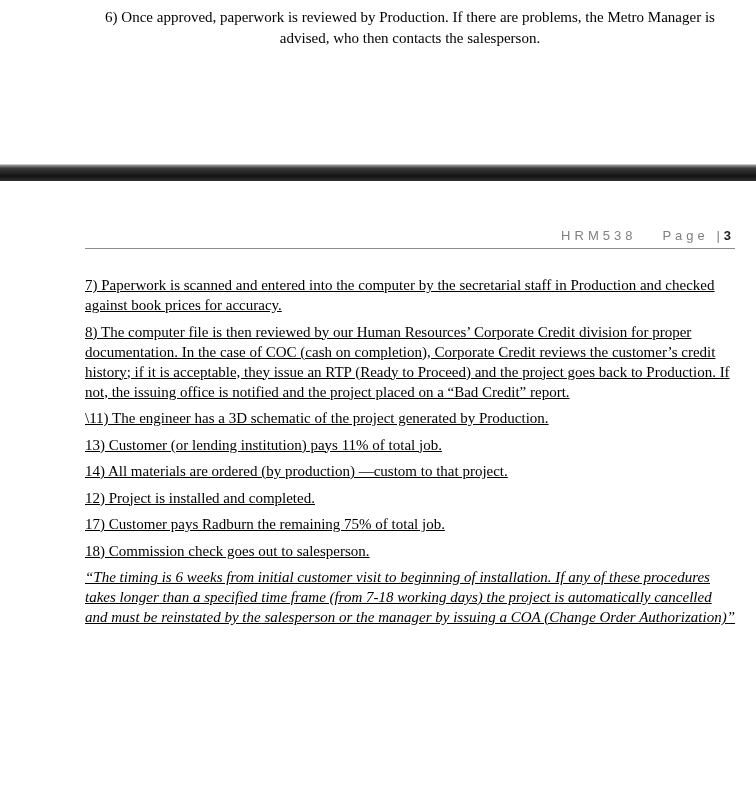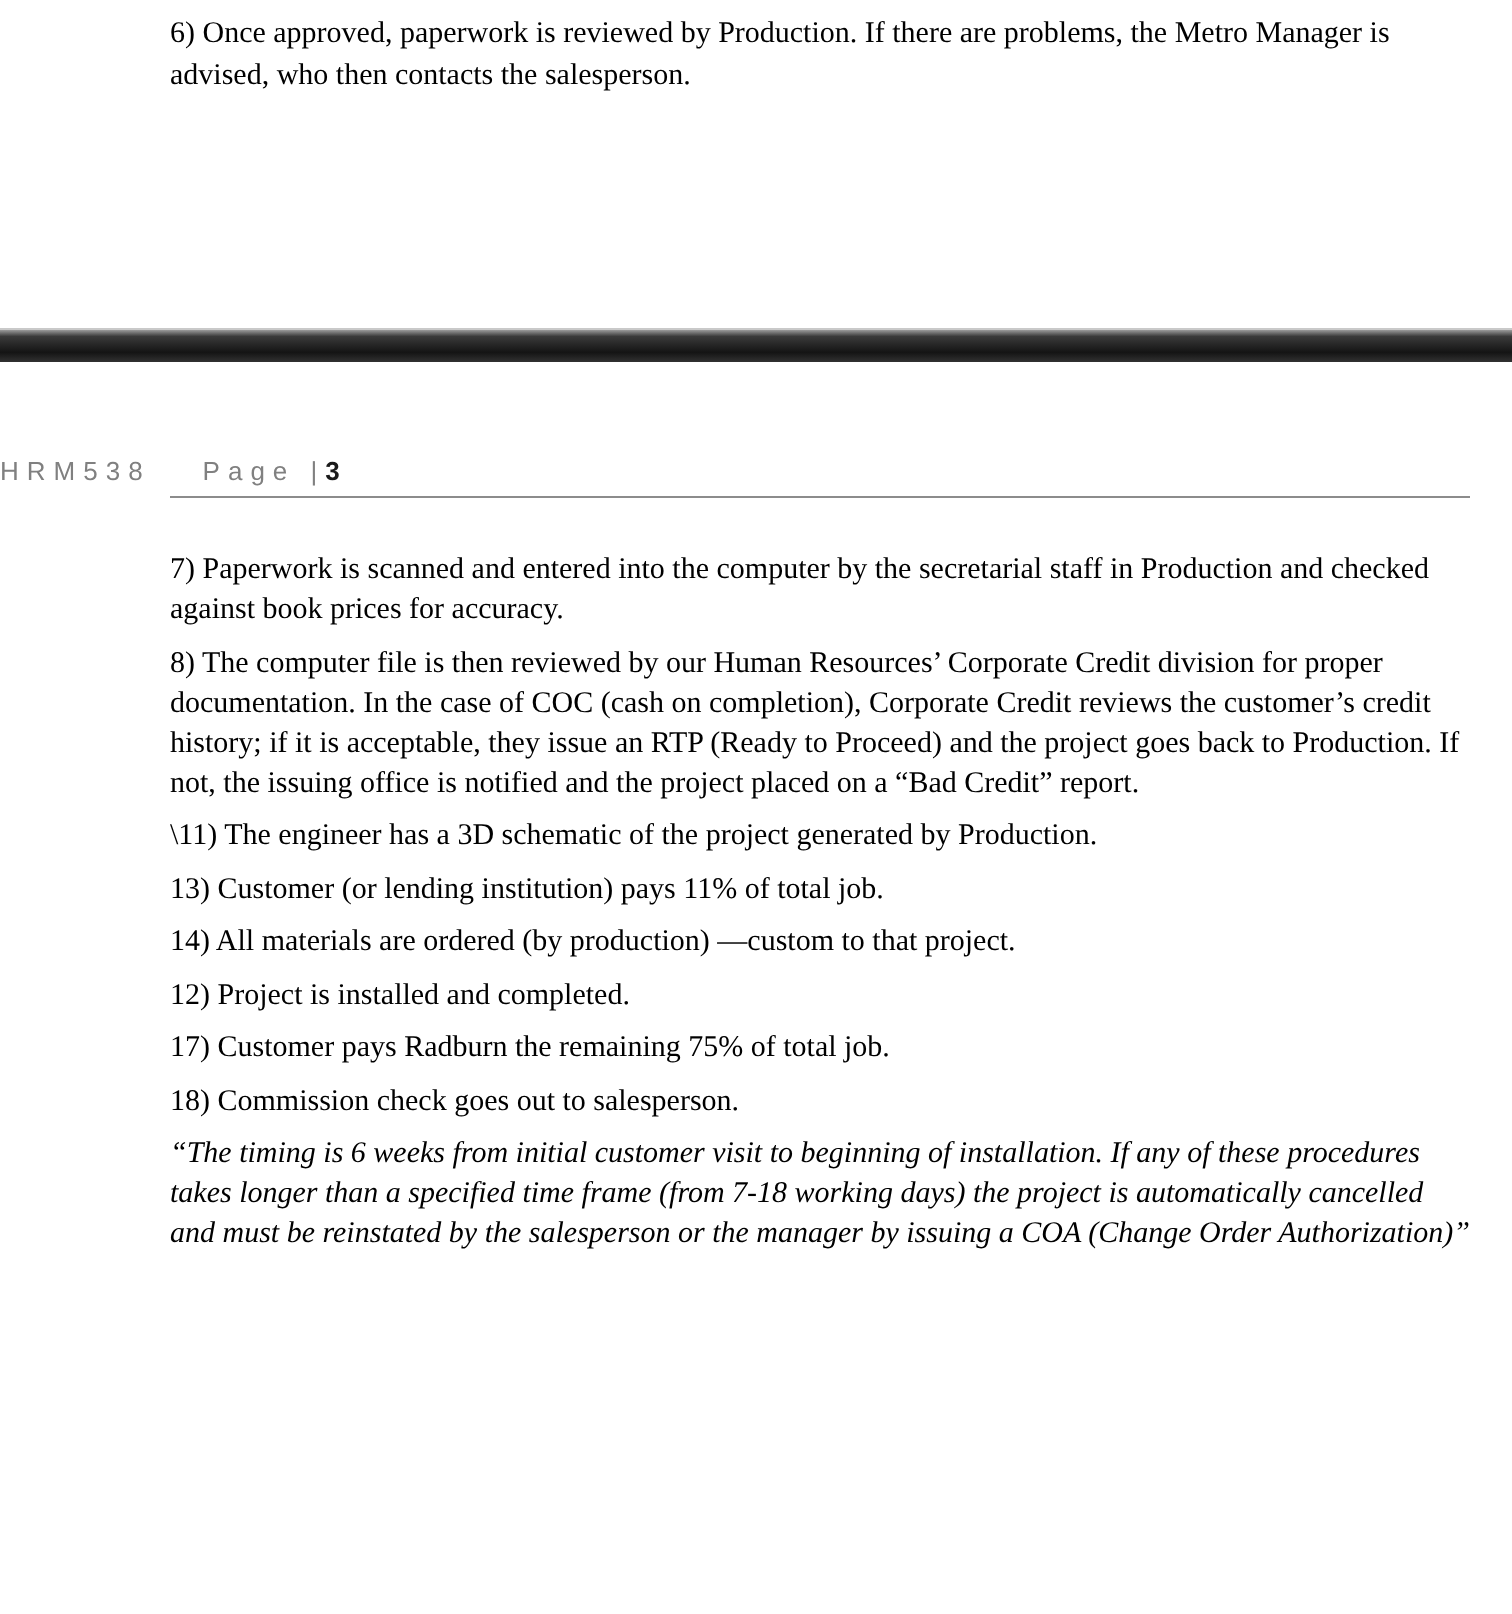--- a/index.html
+++ b/index.html
@@ -18,20 +18,21 @@
     width: 756px;
     height: 807px;
     position: relative;
   }
   
   .page-top {
     height: 164px;
     box-sizing: border-box;
     padding: 7px 21px 0 85px;
     background: #ffffff;
+    text-align: center;
   }
   .page-top p {
     margin: 0;
     font-size: 15px;
     line-height: 21px;
   }
   
   .page-separator {
     height: 17px;
     width: 756px;
@@ -40,20 +41,21 @@
     background: linear-gradient(to bottom, #9a9a9a 0%, #3a3a3a 20%, #141414 70%, #323232 100%);
   }
   
   .page-bottom {
     box-sizing: border-box;
     height: 626px;
     background: #ffffff;
     padding-top: 47px;
   }
   .page-header {
+    text-align: right;
     padding-right: 21px;
     font-family: "Liberation Sans", sans-serif;
     font-size: 13px;
     color: #808080;
     letter-spacing: 4px;
     white-space: nowrap;
   }
   .page-header .course {
     margin-right: 26px;
   }
@@ -68,20 +70,21 @@
     height: 0;
   }
   .content {
     margin-top: 26px;
     padding: 0 21px 0 85px;
     font-size: 15px;
     line-height: 20px;
   }
   .content p {
     margin: 0 0 6.5px 0;
+    text-decoration: underline;
   }
   .content p.quote {
     font-style: italic;
     margin-bottom: 0;
   }
 </style>
 </head>
 <body>
 
 <div class="document">

